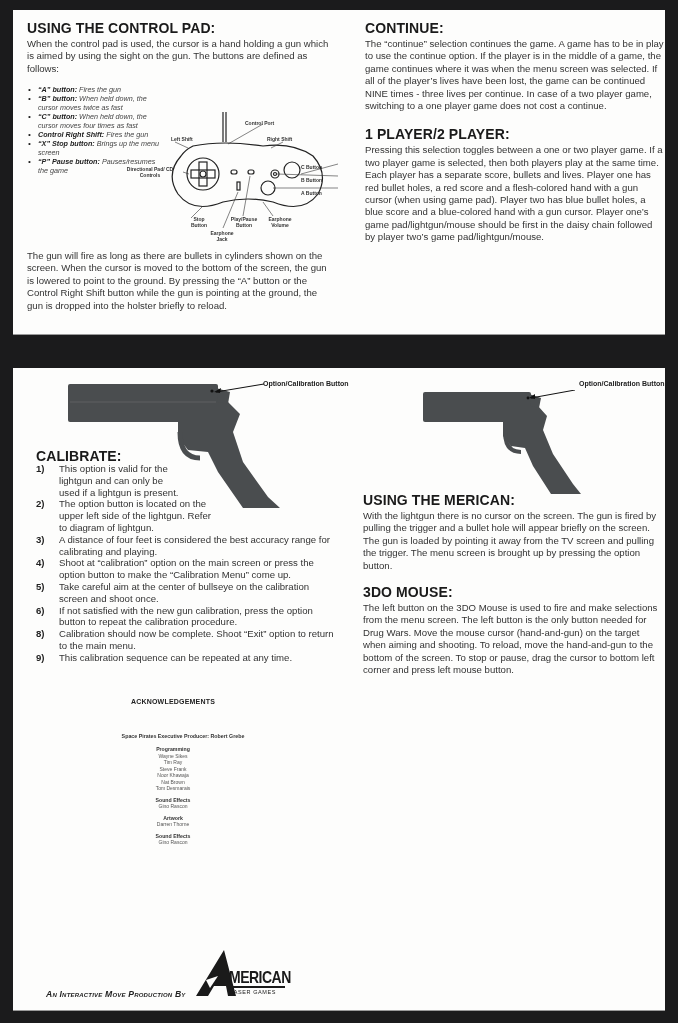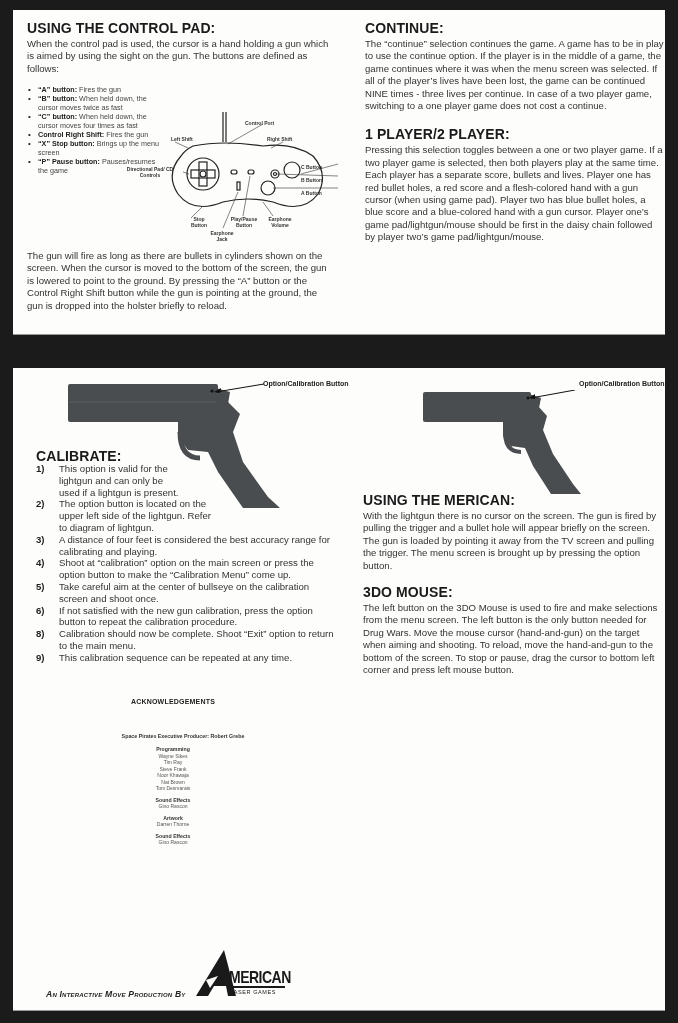--- a/index.html
+++ b/index.html
@@ -7,21 +7,21 @@
     width:678px; height:1023px; background:#1b1b1c; position:relative; overflow:hidden;
     font-family:"Liberation Sans", sans-serif; color:#2a2a2a;
   }
   .panel { position:absolute; left:13px; width:652px; background:#fdfdfc; box-shadow:0 1px 0 #9a9a9a; }
   #p1 { top:10px; height:324px; }
   #p2 { top:368px; height:324px; }
   #p3 { top:685px; height:325px; }
   .col { position:absolute; top:0; }
   h2 { margin:0; font-size:14px; font-weight:bold; color:#1a1a1a; letter-spacing:0.1px; }
   p { margin:0; font-size:9.6px; line-height:12.4px; color:#333; }
-  .bullets { position:absolute; margin:0; padding:0; list-style:none; font-size:7.2px; line-height:9px; color:#444; }
+  .bullets { position:absolute; margin:0; padding:0; list-style:none; font-size:7.2px; line-height:9px; color:#444;font-style:italic; }
   .bullets li { position:relative; padding-left:11px; margin:0; }
   .bullets li::before { content:"•"; position:absolute; left:1px; top:0; color:#222; font-size:8px; }
   .bullets b { color:#222; }
   .tiny { position:absolute; font-size:5px; font-weight:bold; color:#333; line-height:6px; text-align:center; white-space:nowrap; }
   .steps { position:absolute; margin:0; padding:0; list-style:none; font-size:9.6px; line-height:11.8px; color:#333; }
   .steps li { position:relative; padding-left:23px; }
   .steps .num { position:absolute; left:0; top:0; font-weight:bold; color:#222; }
   .ack { position:absolute; text-align:center; color:#333; }
   .ack .role { font-size:5.2px; font-weight:bold; line-height:6.5px; }
   .ack .name { font-size:5px; line-height:6.5px; color:#555; }

